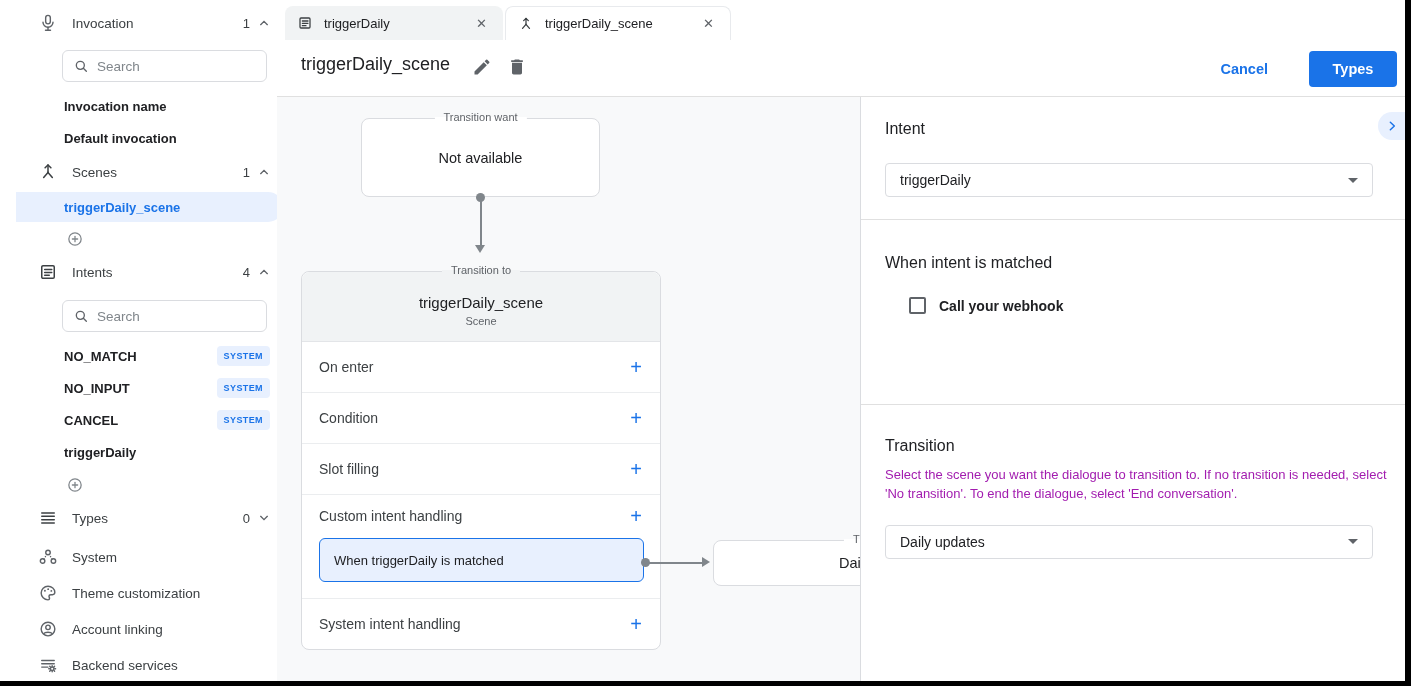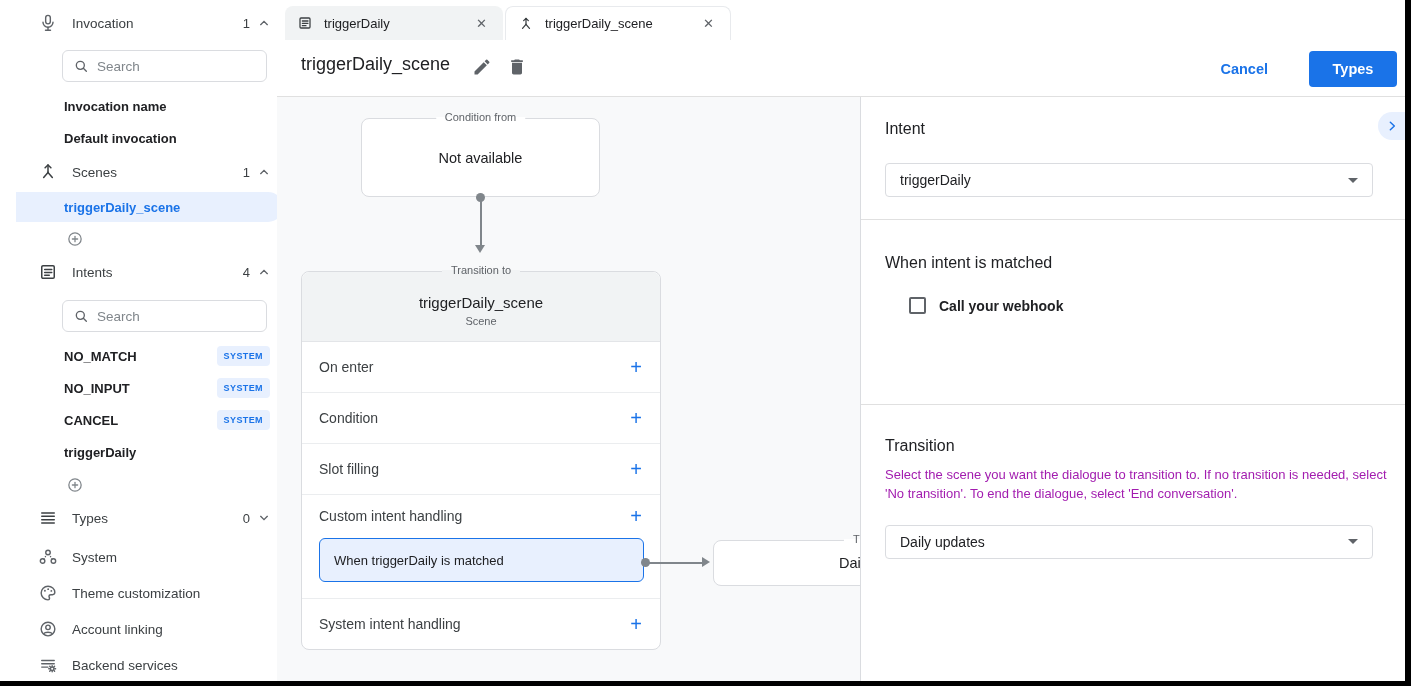--- a/index.html
+++ b/index.html
@@ -319,21 +319,21 @@
           <path fill="#5f6368" d="M6 19c0 1.1.9 2 2 2h8c1.1 0 2-.9 2-2V7H6v12zM19 4h-3.5l-1-1h-5l-1 1H5v2h14V4z"></path>
         </svg>
     </span>
     <button class="cancel-btn">Cancel</button>
     <button class="save-btn">Types</button>
   </div>
 
   <div class="canvas">
 
     <div class="flow-box from-box">
-      <span class="flow-legend">Condition from</span>
+      <span class="flow-legend">Transition want</span>
       <div class="content">Not available</div>
     </div>
 
     <div class="dot" style="left:199px; top:96px;"></div>
     <div class="vline" style="left:203px; top:101px; height:48px;"></div>
     <div class="arr-down" style="left:198px; top:148px;"></div>
 
     <div class="scene-card">
       <span class="flow-legend">Transition to</span>
       <div class="card-head">

